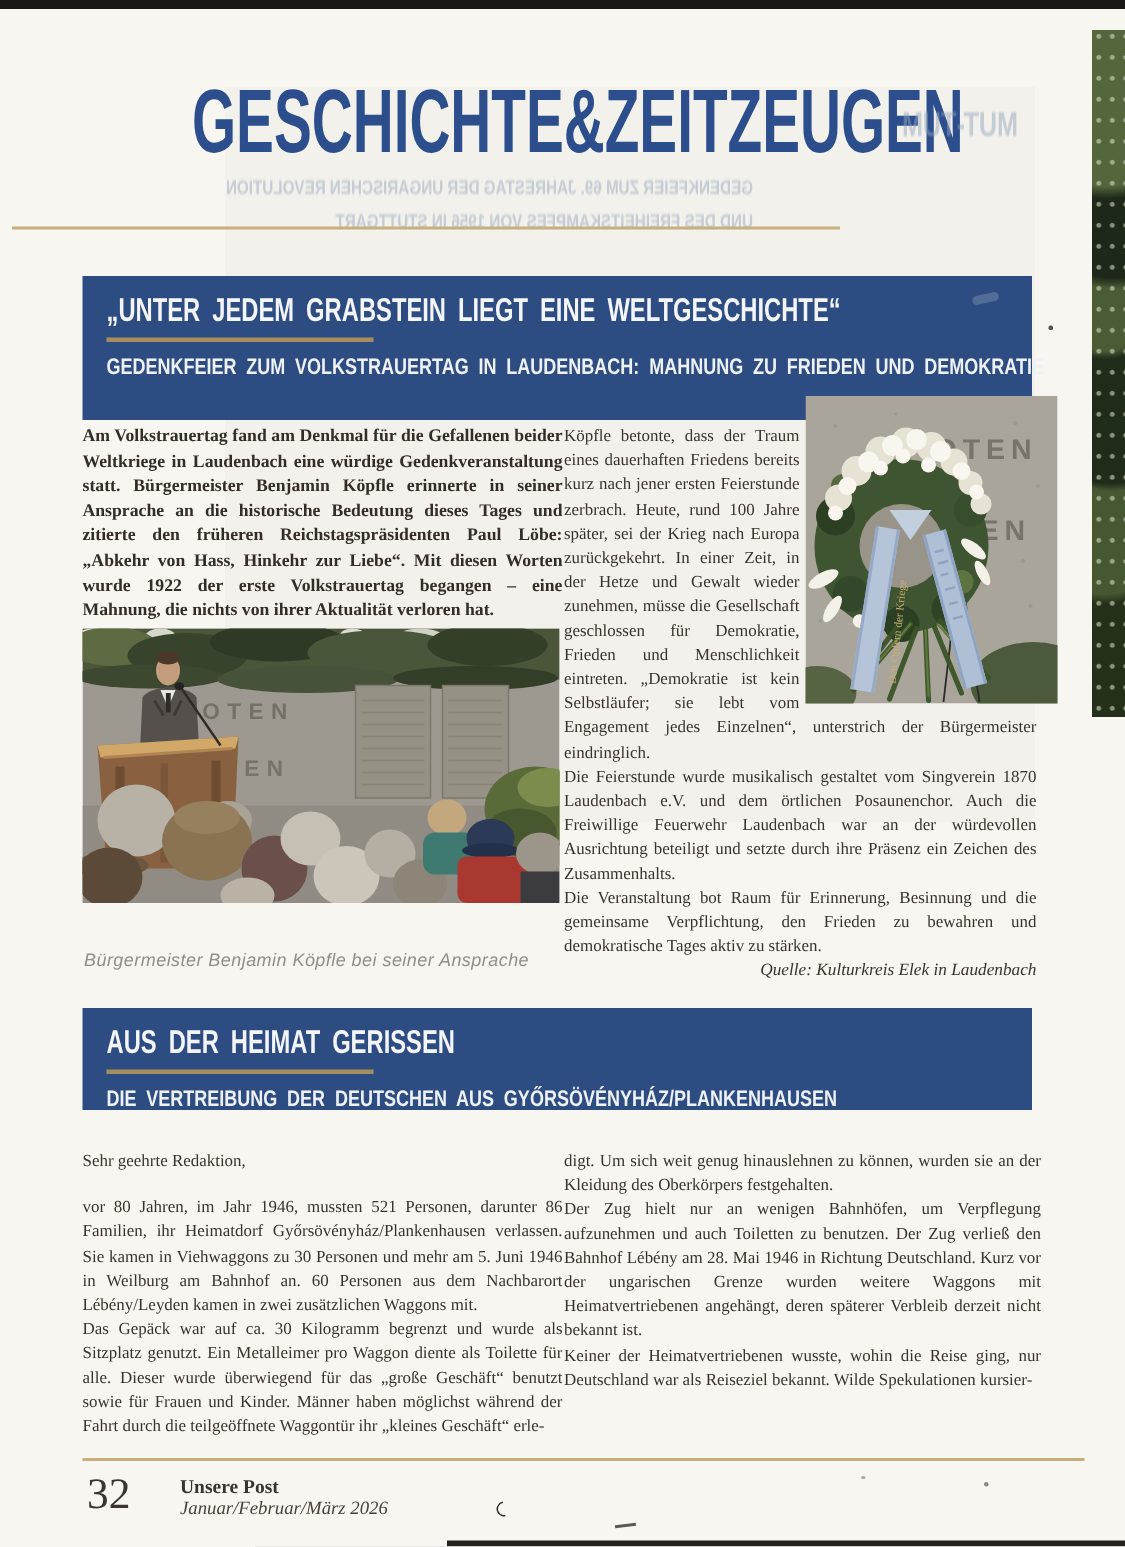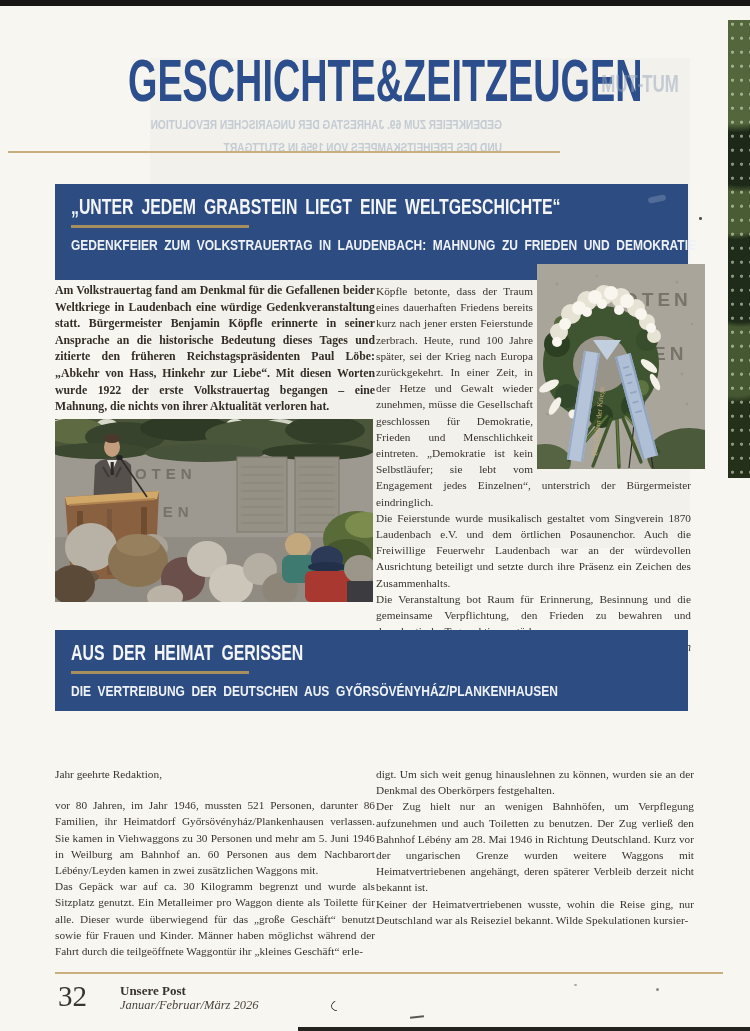--- a/index.html
+++ b/index.html
@@ -30,21 +30,21 @@
 
   .gold-rule { height:2px; background:#c9ae7e; }
   .header-rule { left:8px; top:151px; width:552px; }
   .footer-rule { left:55px; top:972px; width:668px; }
 
   .banner {
     left:55px; width:633px; background:#2d4c82; padding:11px 16px 0 16px; box-sizing:border-box;
     font-family:"Liberation Sans", sans-serif; color:#f3f5f8;
   }
   .banner1 { top:184px; height:96px; }
-  .banner2 { top:630px; height:81px; }
+  .banner2 { top:672px; height:68px; }
   .banner-title {
     font-weight:bold; font-size:22px; line-height:24px; white-space:nowrap;
     transform:scaleX(0.72); transform-origin:left center; word-spacing:5px;
   }
   .banner-underline { width:178px; height:3px; background:#a68e5e; margin-top:6px; }
   .banner-subtitle {
     font-weight:bold; font-size:15px; line-height:17px; white-space:nowrap; margin-top:8px;
     transform:scaleX(0.8); transform-origin:left center; word-spacing:4px; color:#eef1f6;
   }
   .banner-smudge { left:648px; top:196px; width:18px; height:6px; background:rgba(255,255,255,0.18);
@@ -343,26 +343,26 @@
 
   <div class="abs green-strip"></div>
 
   <section class="abs banner banner2">
     <div class="banner-title">AUS DER HEIMAT GERISSEN</div>
     <div class="banner-underline"></div>
     <div class="banner-subtitle">DIE VERTREIBUNG DER DEUTSCHEN AUS GYŐRSÖVÉNYHÁZ/PLANKENHAUSEN</div>
   </section>
 
   <div class="abs col a2-col a2-left">
-    <p class="salutation">Jahr geehrte Redaktion,</p>
+    <p class="salutation">Sehr geehrte Redaktion,</p>
     <p>vor 80 Jahren, im Jahr 1946, mussten 521 Personen, darunter 86 Familien, ihr Heimatdorf Győrsövényház/Plankenhausen verlassen. Sie kamen in Viehwaggons zu 30 Personen und mehr am 5. Juni 1946 in Weilburg am Bahnhof an. 60 Personen aus dem Nachbarort Lébény/Leyden kamen in zwei zusätzlichen Waggons mit.</p>
     <p>Das Gepäck war auf ca. 30 Kilogramm begrenzt und wurde als Sitzplatz genutzt. Ein Metalleimer pro Waggon diente als Toilette für alle. Dieser wurde überwiegend für das „große Geschäft“ benutzt sowie für Frauen und Kinder. Männer haben möglichst während der Fahrt durch die teilgeöffnete Waggontür ihr „kleines Geschäft“ erle-</p>
   </div>
   <div class="abs col a2-col a2-right">
-    <p>digt. Um sich weit genug hinauslehnen zu können, wurden sie an der Denkmal des Oberkörpers festgehalten.</p>
+    <p>digt. Um sich weit genug hinauslehnen zu können, wurden sie an der Kleidung des Oberkörpers festgehalten.</p>
     <p>Der Zug hielt nur an wenigen Bahnhöfen, um Verpflegung aufzunehmen und auch Toiletten zu benutzen. Der Zug verließ den Bahnhof Lébény am 28. Mai 1946 in Richtung Deutschland. Kurz vor der ungarischen Grenze wurden weitere Waggons mit Heimatvertriebenen angehängt, deren späterer Verbleib derzeit nicht bekannt ist.</p>
     <p>Keiner der Heimatvertriebenen wusste, wohin die Reise ging, nur Deutschland war als Reiseziel bekannt. Wilde Spekulationen kursier-</p>
   </div>
 
   <div class="abs gold-rule footer-rule"></div>
   <div class="abs footer-pagenum">32</div>
   <div class="abs footer-pub">Unsere Post</div>
   <div class="abs footer-issue">Januar/Februar/März 2026</div>
 
   <div class="abs art-curl"></div>

